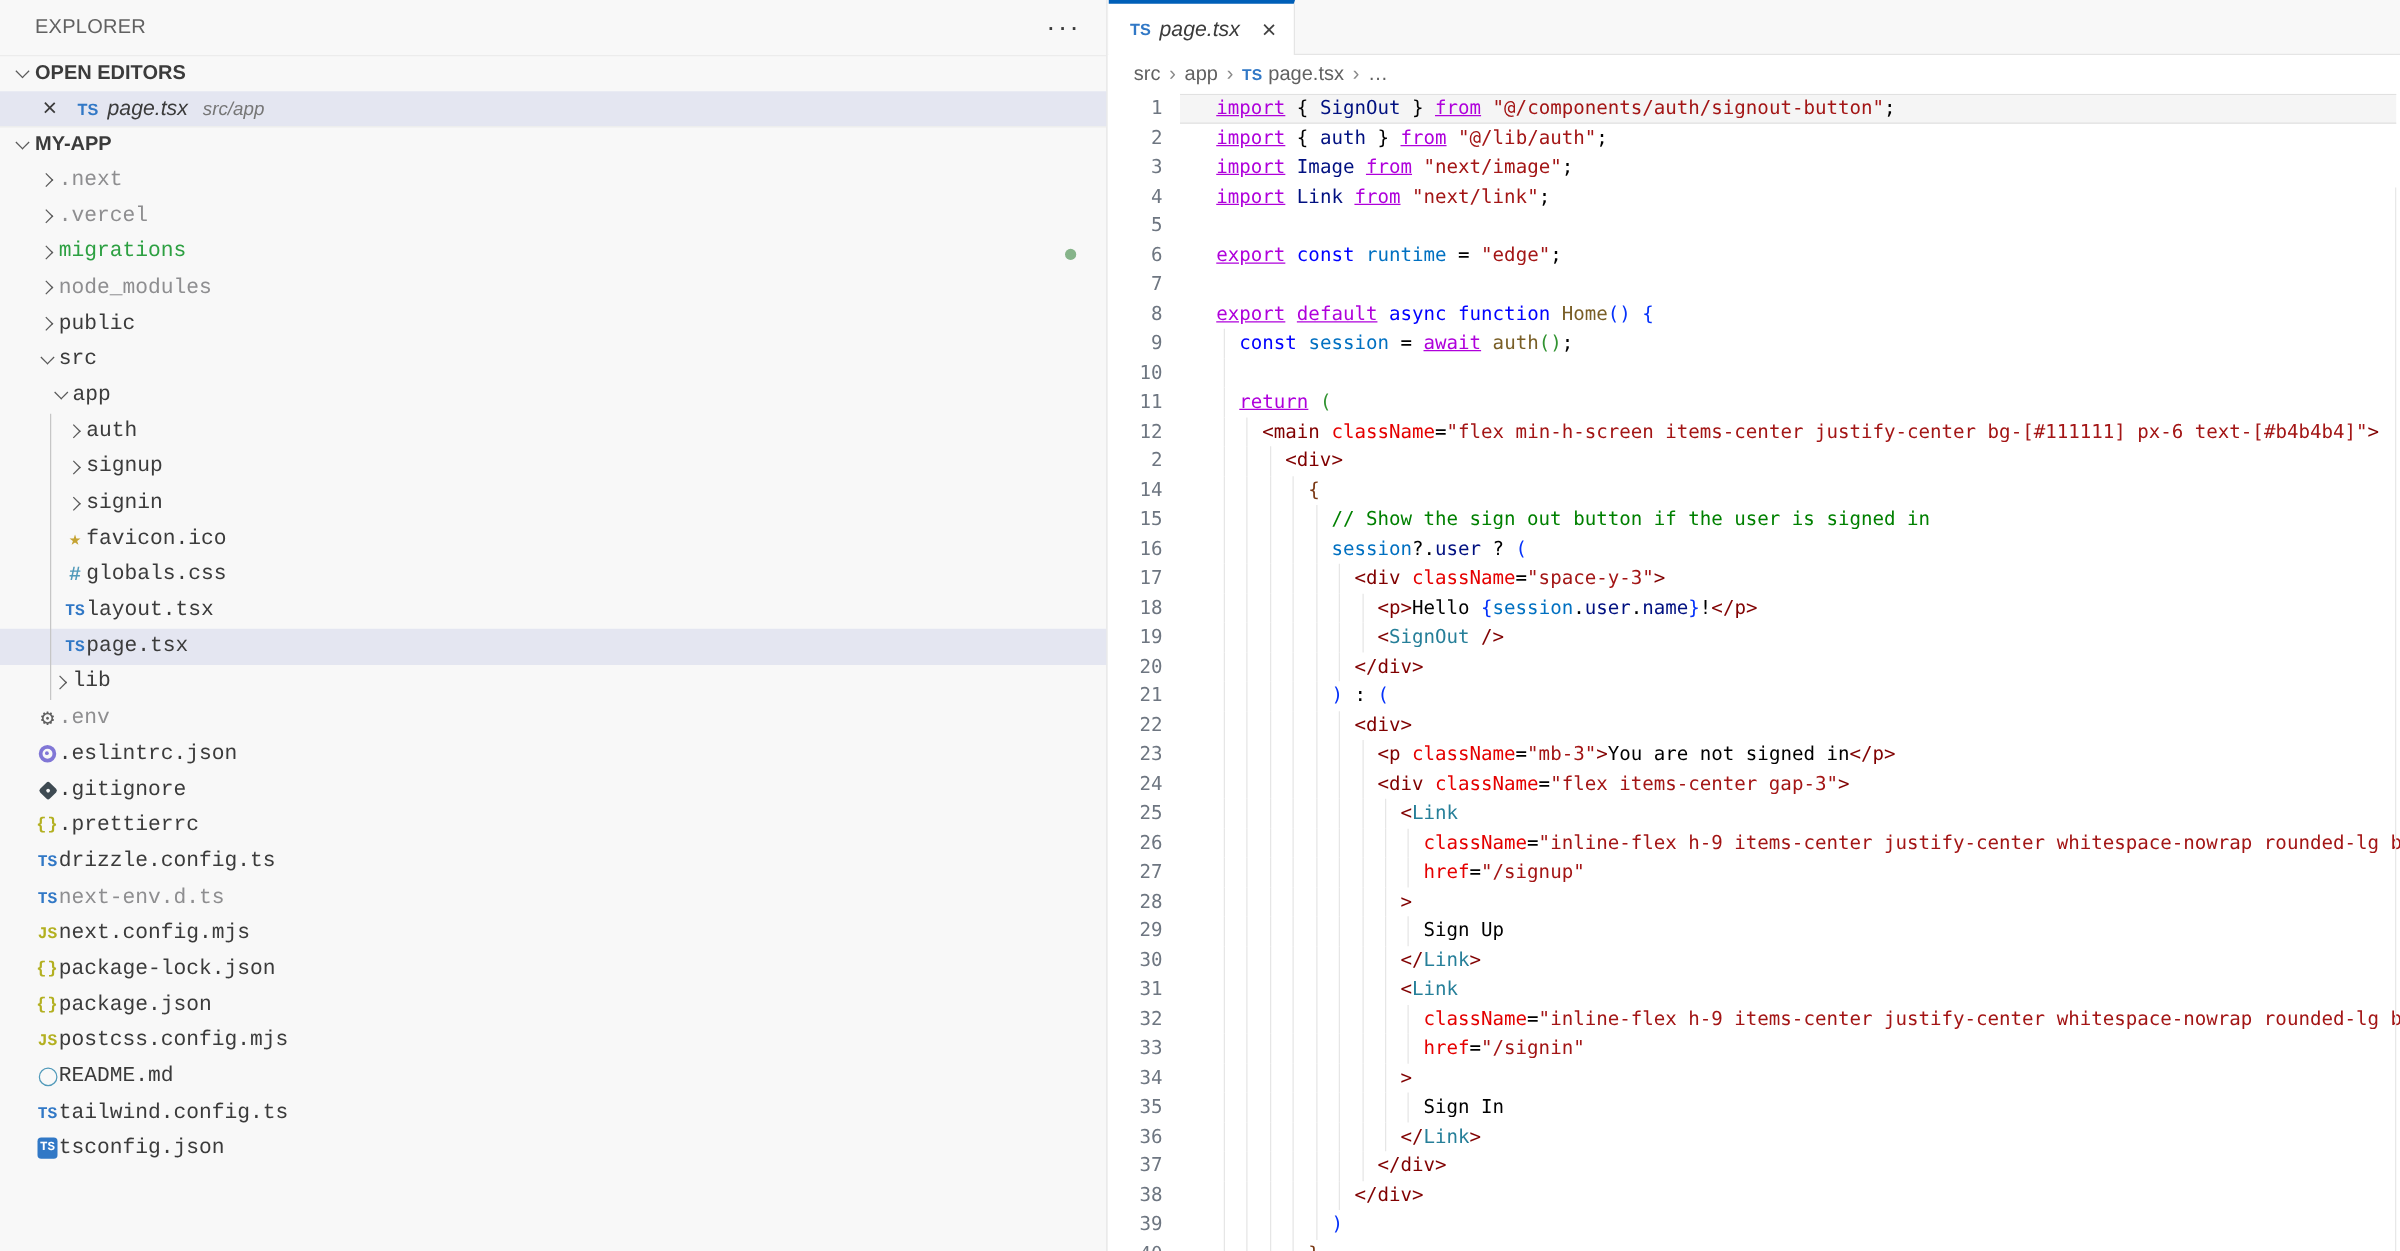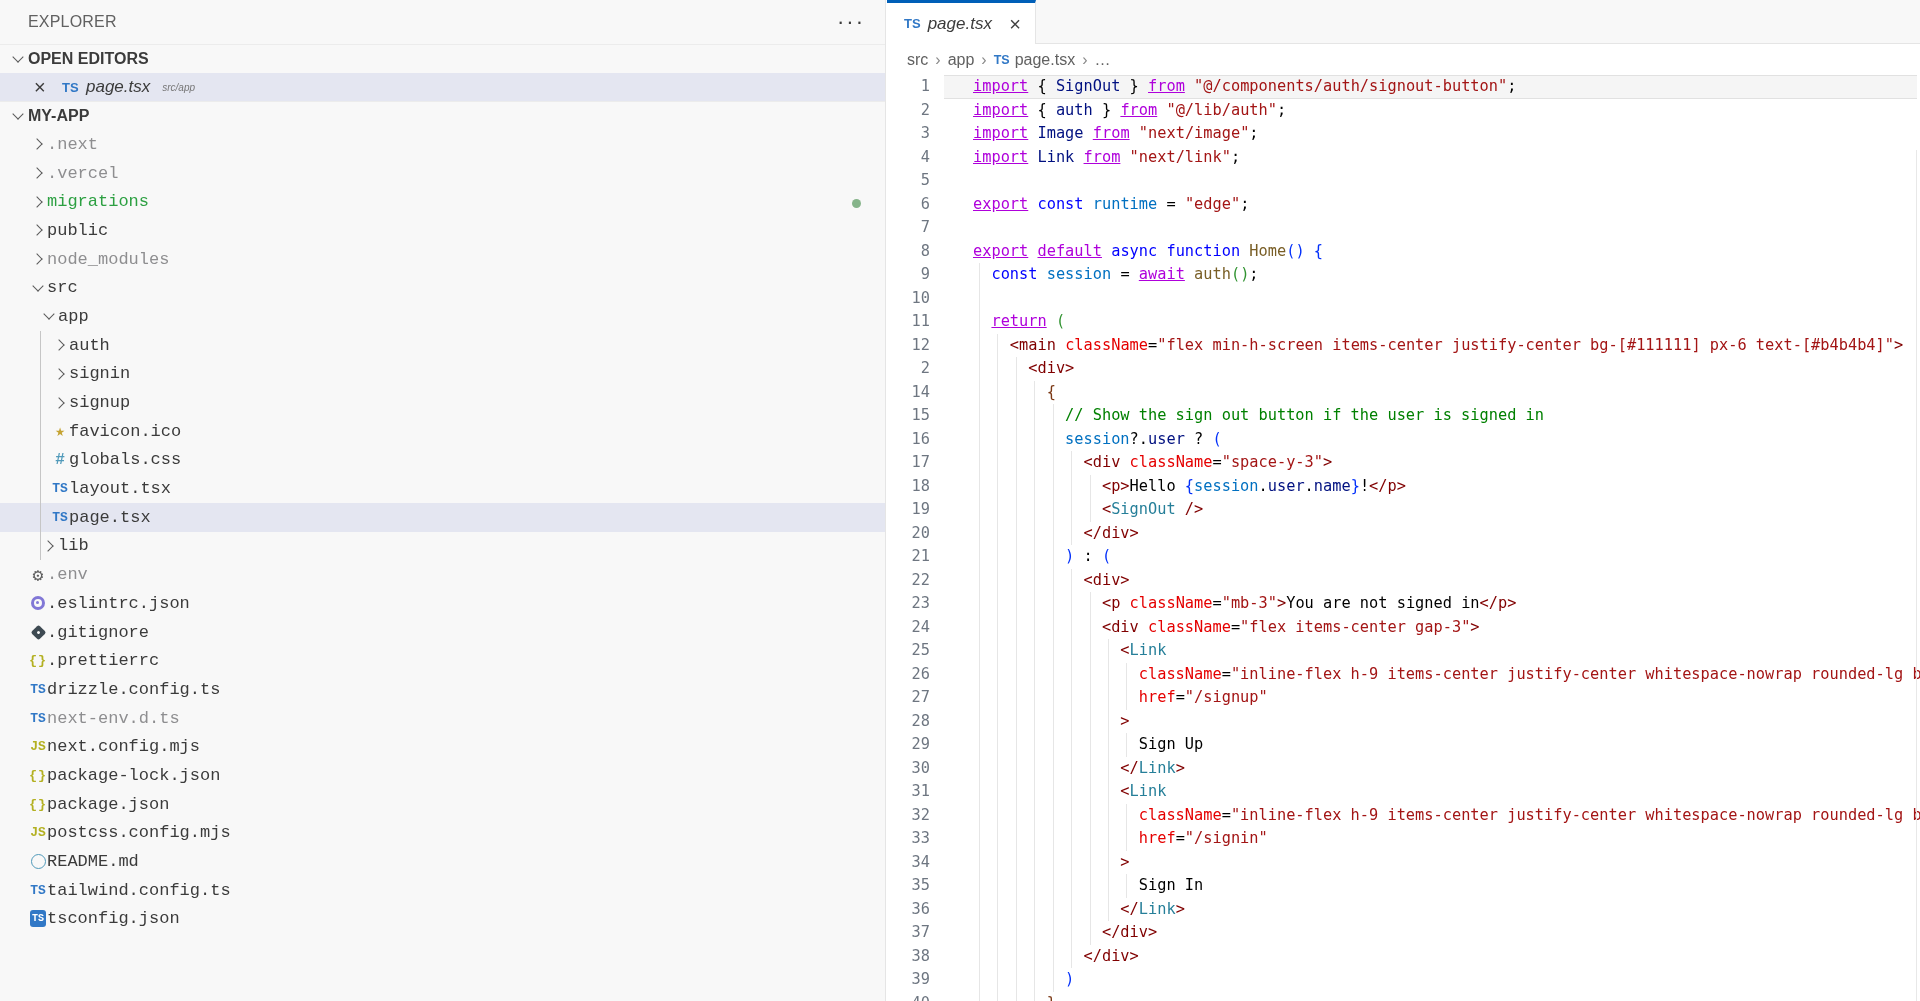--- a/index.html
+++ b/index.html
@@ -22,21 +22,21 @@
   .chev::before { content:""; position:absolute; width:7px; height:7px;
     border-right:1.7px solid #5A5A5A; border-bottom:1.7px solid #5A5A5A; }
   .chev.down::before  { transform:rotate(45deg);  left:4px; top:2px; }
   .chev.right::before { transform:rotate(-45deg); left:3px; top:4px; }
 
   .open-editor-item { height:28px; background:var(--sel-bg); display:flex; align-items:center;
     padding-left:34px; cursor:pointer; }
   .oe-close { font-size:20px; color:#3B3B3B; width:18px; line-height:18px; cursor:pointer; }
   .oe-ts { font-size:13px; font-weight:700; color:var(--ts-blue); margin-left:10px; width:24px; }
   .oe-file { font-size:17px; font-style:italic; color:#3B3B3B; }
-  .oe-path { font-size:10px; font-style:italic; color:#767676; margin-left:12px; }
+  .oe-path { font-size:15px; font-style:italic; color:#767676; margin-left:12px; }
 
   .tree { position:relative; }
   .trow { height:28.7px; display:flex; align-items:center; cursor:pointer; position:relative;font-family:Liberation Mono, monospace; }
   .trow.selected { background:var(--sel-bg); }
   .ticon { width:16px; flex:0 0 16px; display:flex; align-items:center; justify-content:center;
     position:relative; }
   .tlabel { font-size:17px; color:#3B3B3B; margin-left:1px; white-space:pre; }
   .tlabel.muted { color:#8E8E90; }
   .tlabel.added { color:var(--git-green); }
 
@@ -151,57 +151,57 @@
         <div class="trow" style="padding-left: 30px;">
           <span class="ticon">
             <span class="chev right"></span>
           </span>
           <span class="tlabel added">migrations</span>
         </div>
         <div class="trow" style="padding-left: 30px;">
           <span class="ticon">
             <span class="chev right"></span>
           </span>
+          <span class="tlabel muted">node_modules</span>
+        </div>
+        <div class="trow" style="padding-left: 30px;">
+          <span class="ticon">
+            <span class="chev right"></span>
+          </span>
           <span class="tlabel">public</span>
         </div>
         <div class="trow" style="padding-left: 30px;">
           <span class="ticon">
-            <span class="chev right"></span>
-          </span>
-          <span class="tlabel muted">node_modules</span>
-        </div>
-        <div class="trow" style="padding-left: 30px;">
-          <span class="ticon">
             <span class="chev down"></span>
           </span>
           <span class="tlabel">src</span>
         </div>
         <div class="trow" style="padding-left: 41px;">
           <span class="ticon">
             <span class="chev down"></span>
           </span>
           <span class="tlabel">app</span>
         </div>
         <div class="trow" style="padding-left: 52px;">
           <span class="ticon">
             <span class="chev right"></span>
           </span>
           <span class="tlabel">auth</span>
         </div>
         <div class="trow" style="padding-left: 52px;">
           <span class="ticon">
             <span class="chev right"></span>
           </span>
+          <span class="tlabel">signup</span>
+        </div>
+        <div class="trow" style="padding-left: 52px;">
+          <span class="ticon">
+            <span class="chev right"></span>
+          </span>
           <span class="tlabel">signin</span>
-        </div>
-        <div class="trow" style="padding-left: 52px;">
-          <span class="ticon">
-            <span class="chev right"></span>
-          </span>
-          <span class="tlabel">signup</span>
         </div>
         <div class="trow" style="padding-left: 52px;">
           <span class="ticon">
             <span class="ic-star">★</span>
           </span>
           <span class="tlabel">favicon.ico</span>
         </div>
         <div class="trow" style="padding-left: 52px;">
           <span class="ticon">
             <span class="ic-hash">#</span>

